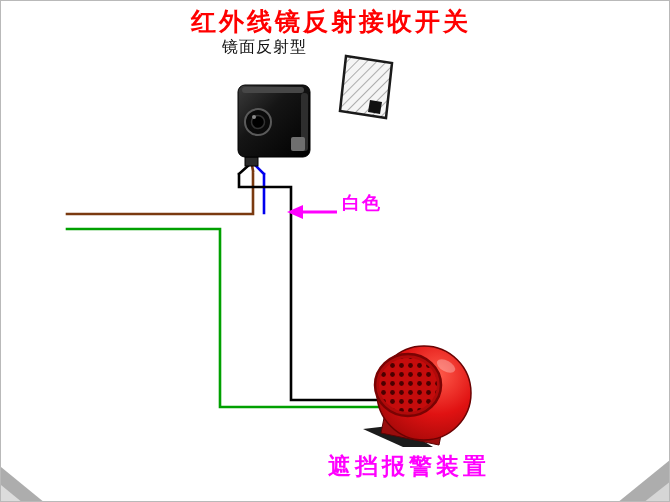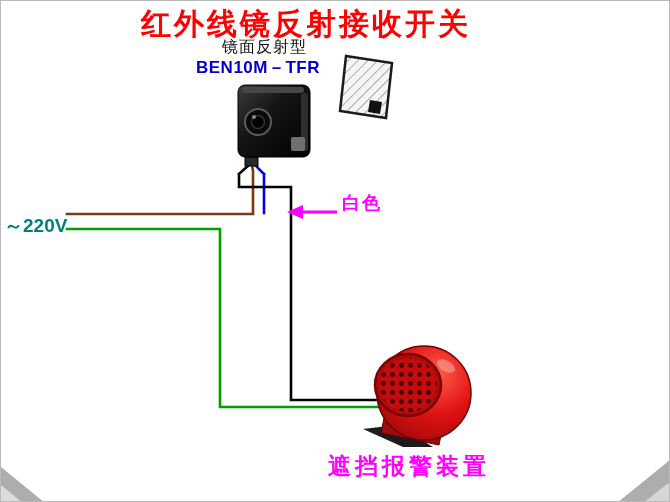--- a/index.html
+++ b/index.html
@@ -8,22 +8,22 @@
     position:relative;
     width:670px; height:502px;
     background:#ffffff;
     border:1px solid #b9b9b9;
     overflow:hidden;
     font-family:"Liberation Sans", sans-serif;
   }
   .stage svg.canvas { position:absolute; left:0; top:0; }
   .label { position:absolute; white-space:nowrap; line-height:1.15;text-align:right; }
   .title {
-    left:140px; top:6px; width:330px; text-align:center;
-    font-size:30px; font-weight:bold; letter-spacing:3px;
+    left:140px; top:6px; width:330px; text-align:right;
+    font-size:25px; font-weight:bold; letter-spacing:3px;
     color:var(--c-title, #ff0000);
   }
   .subtitle {
     left:221px; top:37px;
     font-size:16px; color:#111111; letter-spacing:1px;
   }
   .model {
     left:195px; top:57px;
     font-size:17px; font-weight:bold; letter-spacing:0.5px;
     color:var(--c-model, #0000cc);
@@ -119,18 +119,16 @@
       <polygon points="0,502 0,484 22,502" fill="#dcdcdc"></polygon>
     </g>
     <g>
       <polygon points="670,502 670,458 616,502" fill="#adadad"></polygon>
       <polygon points="670,502 670,480 642,502" fill="#d6d6d6"></polygon>
     </g>
   </svg>
 
   <div class="label title">红外线镜反射接收开关</div>
   <div class="label subtitle">镜面反射型</div>
-  <div class="label model">BEN10M－TFR</div>
-  <div class="label voltage">～220V</div>
   <div class="label white-label">白色</div>
   <div class="label alarm-label">遮挡报警装置</div>
 
 </div>
 
 </body></html>

